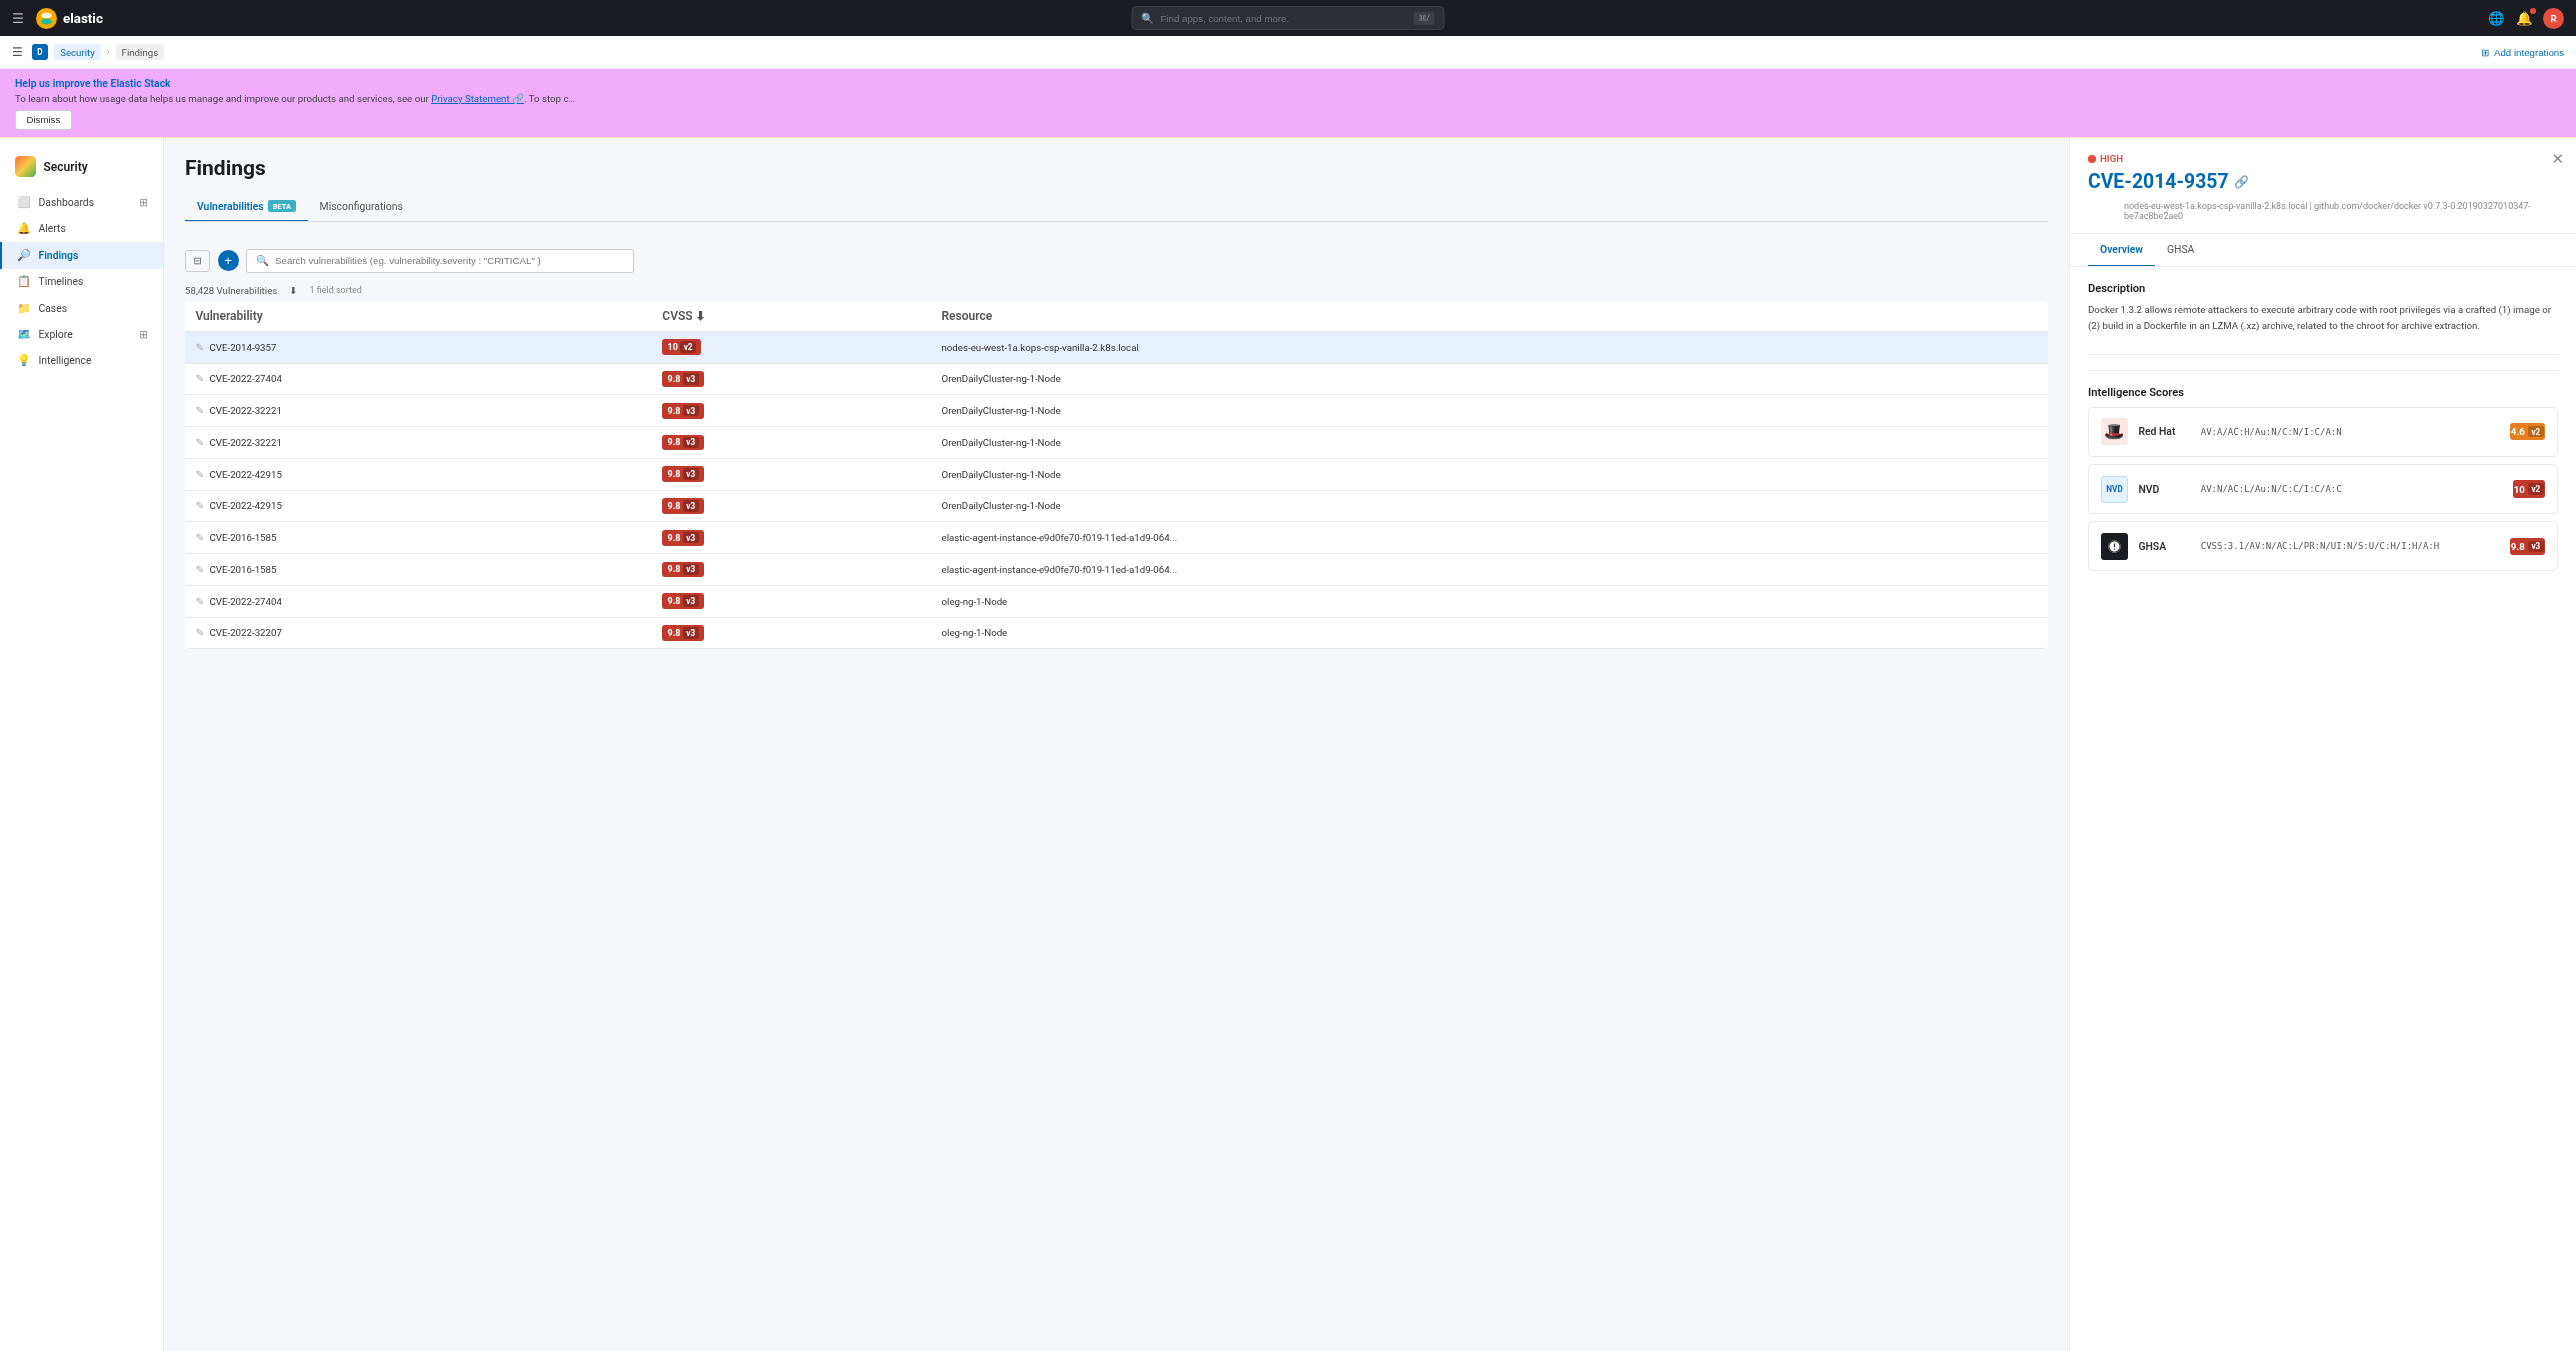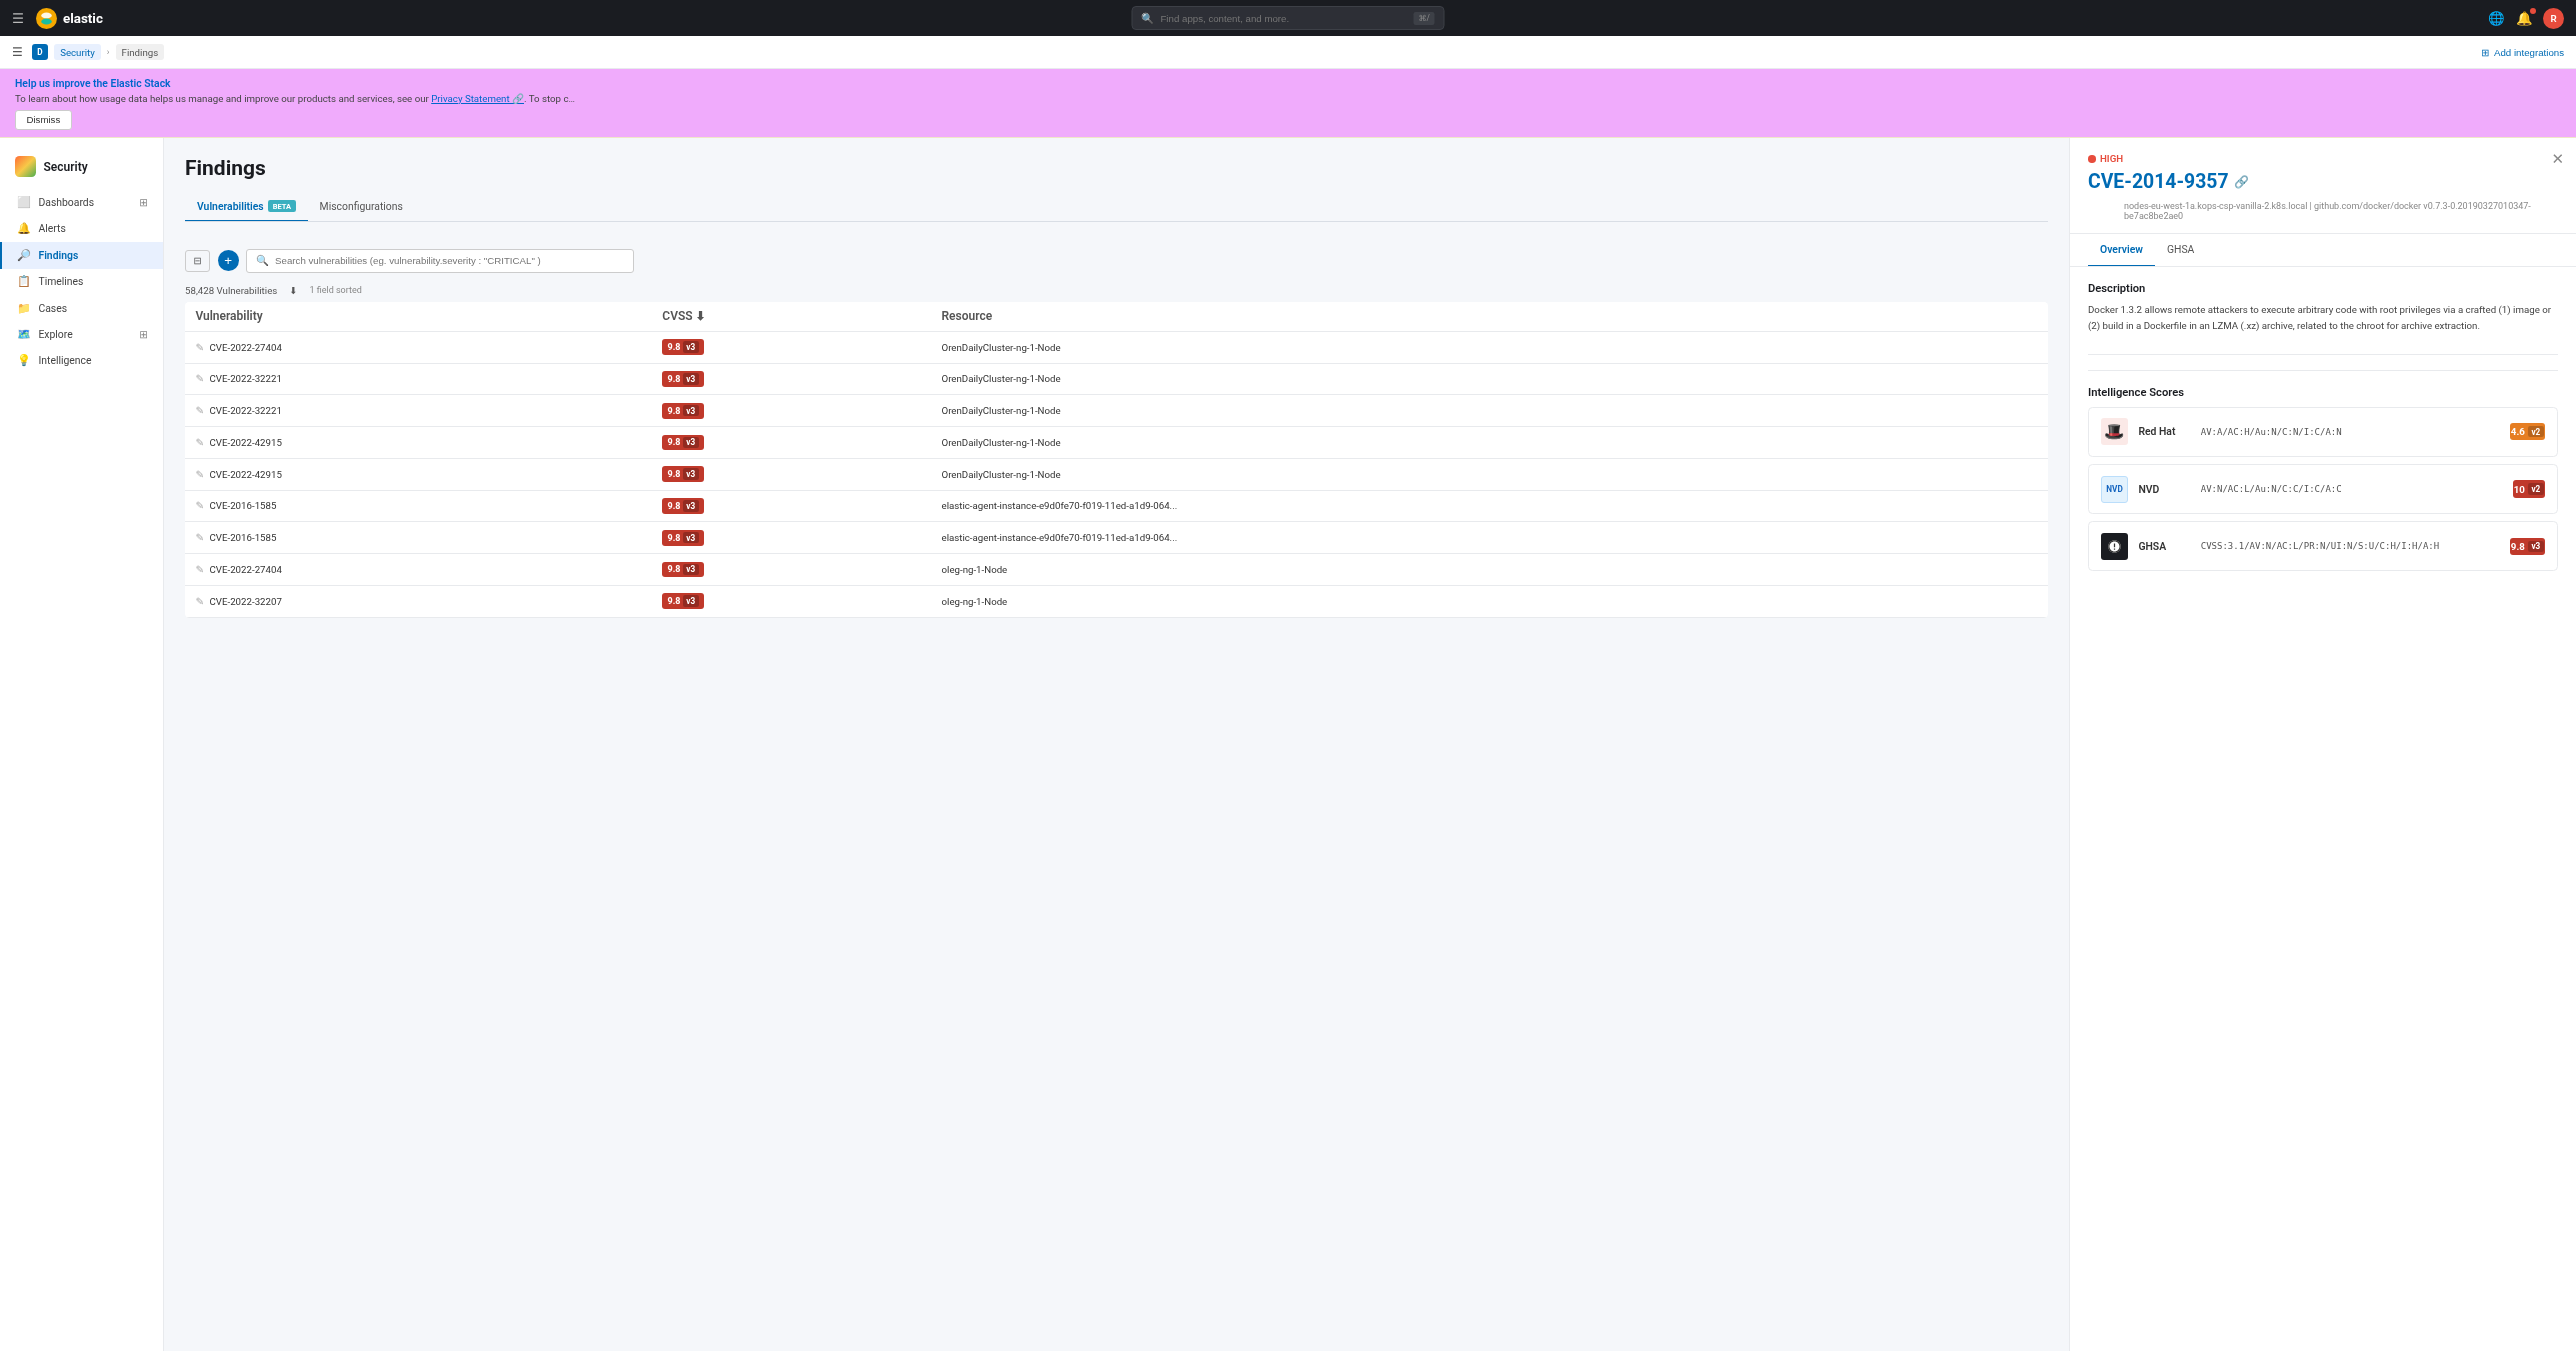--- a/index.html
+++ b/index.html
@@ -539,20 +539,32 @@
             <th>
               <span>CVSS</span>
               <span> ⬇</span>
             </th>
             <th>
               <span>Resource</span>
             </th>
           </tr>
         </thead>
         <tbody id="table-body">
+        <tr class="selected">
+      <td>
+        <span class="row-action">✎</span>
+        <span>CVE-2014-9357</span>
+      </td>
+      <td>
+        <span class="cvss-badge cvss-red">
+          10 <span class="cvss-version">v2</span>
+        </span>
+      </td>
+      <td>nodes-eu-west-1a.kops-csp-vanilla-2.k8s.local</td>
+    </tr>
             <tr>
       <td>
         <span class="row-action">✎</span>
         <span>CVE-2022-27404</span>
       </td>
       <td>
         <span class="cvss-badge cvss-red">
           9.8 <span class="cvss-version">v3</span>
         </span>
       </td>

